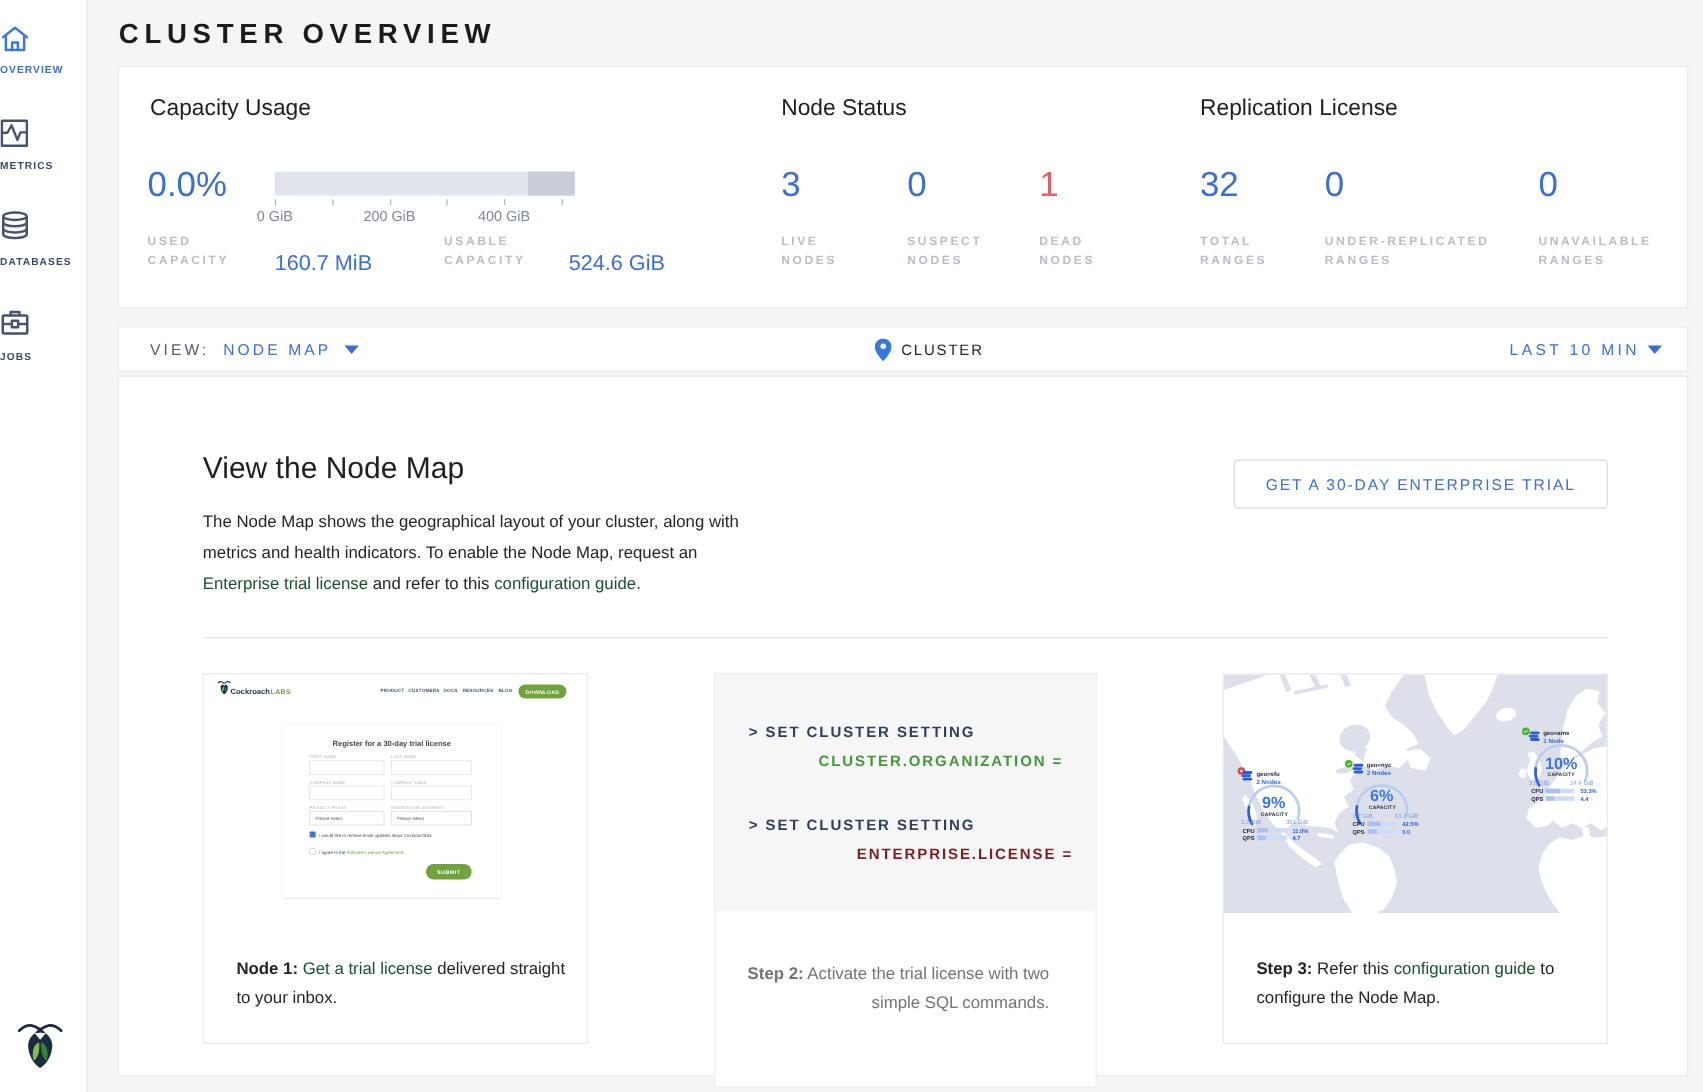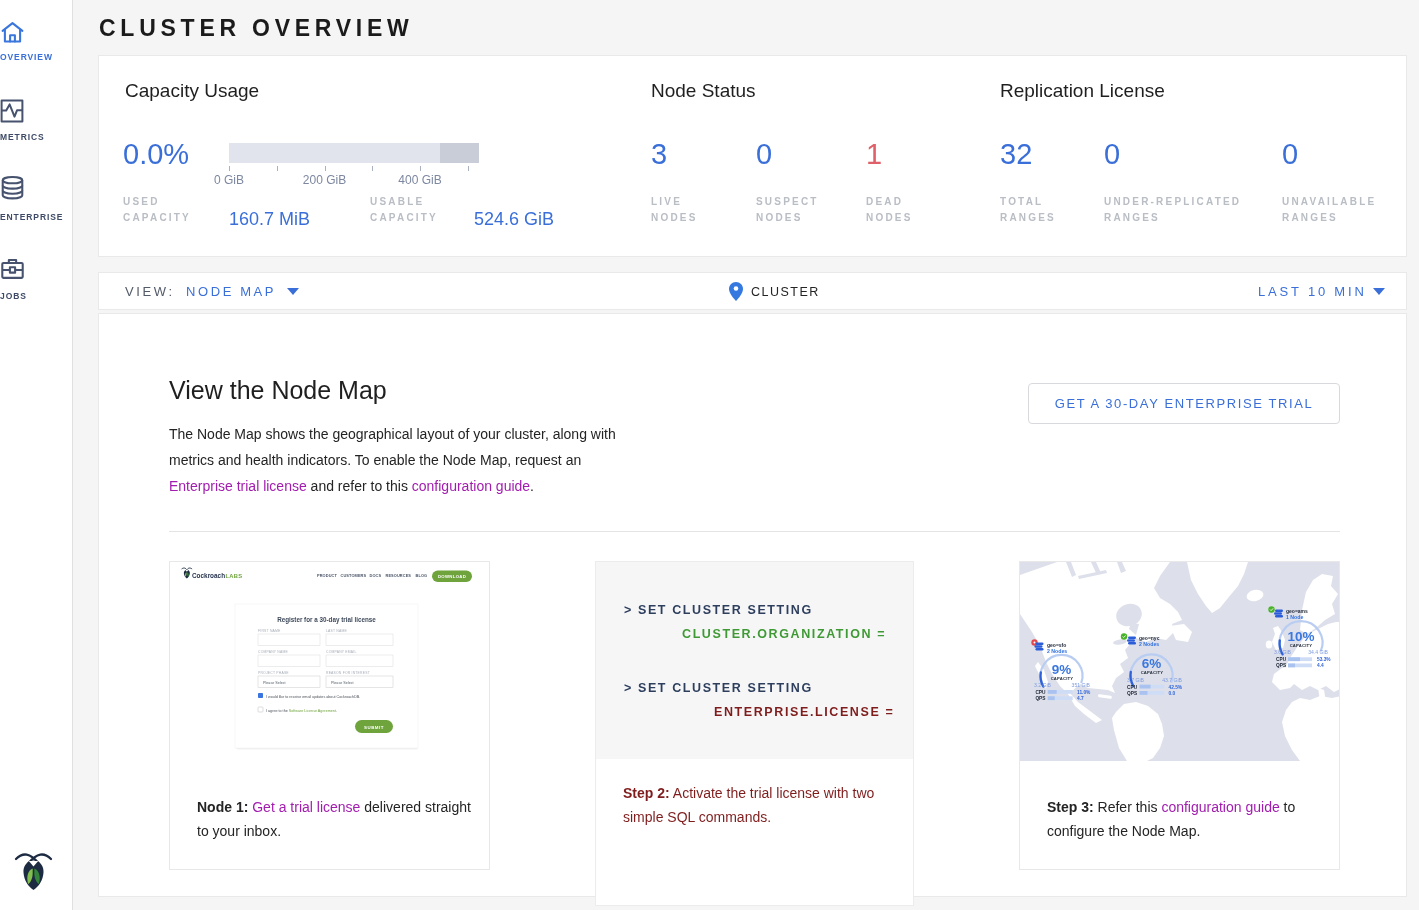--- a/index.html
+++ b/index.html
@@ -14,21 +14,21 @@
   #pagehead { position:absolute; left:99px; top:15px; font-size:23px; letter-spacing:4.75px; color:#1b1b1b; font-weight:700; }
   
   .card { position:absolute; background:#fff; border:1px solid #e9e9e9; }
   #summary { left:98px; top:55px; width:1309px; height:202px; }
   #viewbar { position:absolute; left:98px; top:272px; width:1309px; height:38px; background:#fff; border:1px solid #e9e9e9; }
   #panel  { position:absolute; left:98px; top:313px; width:1309px; height:584px; background:#fff; border:1px solid #e9e9e9; }
   .sectitle { position:absolute; top:24px; font-size:19px; color:#1f1f1f; font-weight:400; }
   .bignum { position:absolute; top:82px; font-size:29px; color:#3a6fd9; }
   .lbl { position:absolute; top:138px; font-size:10px; letter-spacing:2.2px; color:#b9bdc4; font-weight:bold; line-height:15.5px; }
   .capnum { position:absolute; font-size:18px; color:#3a6fd9; }
-  .blue { color:#a21caf; }
+  .blue { color:#14532d; }
 </style>
 </head>
 <body>
   <div id="sidebar">
     <div class="navitem navblue" style="top:20px;">
       <svg width="25" height="25" viewBox="0 0 24 24" fill="none" stroke="#3b76dd" stroke-width="2" stroke-linecap="round" stroke-linejoin="round">
         <path d="M2.5 10.5 L12 3 L21.5 10.5"></path>
         <path d="M4.7 9.2 V20.7 H19.3 V9.2"></path>
         <path d="M9.7 20.7 V14.7 H14.3 V20.7"></path>
       </svg>
@@ -41,21 +41,21 @@
       </svg>
       <div class="navlabel" style="margin-top:5px;">METRICS</div>
     </div>
     <div class="navitem" style="top:175px;">
       <svg width="25" height="26" viewBox="0 0 24 25" fill="none" stroke="#47536e" stroke-width="2">
         <ellipse cx="12" cy="5" rx="9.4" ry="3"></ellipse>
         <path d="M2.6 5 V19.5 c0 1.7 4.3 3 9.4 3 s9.4-1.3 9.4-3 V5"></path>
         <path d="M2.6 10.1 c0 1.7 4.3 3 9.4 3 s9.4-1.3 9.4-3"></path>
         <path d="M2.6 15 c0 1.7 4.3 3 9.4 3 s9.4-1.3 9.4-3"></path>
       </svg>
-      <div class="navlabel">ENTERPRISE</div>
+      <div class="navlabel">DATABASES</div>
     </div>
     <div class="navitem" style="top:257px;">
       <svg width="25" height="24" viewBox="0 0 24 23" fill="none" stroke="#47536e" stroke-width="2" stroke-linejoin="round">
         <rect x="2.2" y="5.7" width="19.6" height="14.3" rx="1"></rect>
         <path d="M8.5 5.7 V2.8 h7 v2.9"></path>
         <path d="M2.2 12.4 h7.3 M14.5 12.4 h7.3"></path>
         <rect x="9.5" y="9.8" width="5" height="5.2"></rect>
       </svg>
       <div class="navlabel" style="margin-top:6px;">JOBS</div>
     </div>
@@ -189,21 +189,21 @@
       </svg>
       <div class="abs" style="left:27px; top:233px; font-size:14px; line-height:24px; color:#242424;"><b>Node 1:</b> <span class="blue">Get a trial license</span> delivered straight<br>to your inbox.</div>
     </div>
     <div class="abs" id="step2" style="left:496px; top:247px; width:319px; height:345px; border:1px solid #ececec; background:#fff;">
       <div class="abs" style="left:0; top:0; width:100%; height:197px; background:#f6f6f7;">
         <div class="abs" style="left:28px; top:41px; font-size:12.5px; font-weight:bold; letter-spacing:1.6px; color:#2e3f5e;">&gt; SET CLUSTER SETTING</div>
         <div class="abs" style="left:86px; top:65px; font-size:12.5px; font-weight:bold; letter-spacing:1.6px; color:#3f9a35;">CLUSTER.ORGANIZATION =</div>
         <div class="abs" style="left:28px; top:119px; font-size:12.5px; font-weight:bold; letter-spacing:1.6px; color:#2e3f5e;">&gt; SET CLUSTER SETTING</div>
         <div class="abs" style="left:86px; top:143px; font-size:12.5px; font-weight:bold; letter-spacing:1.6px; color:#7f1d1d;padding-left:32px;">ENTERPRISE.LICENSE =</div>
       </div>
-      <div class="abs" style="left:27px; top:219px; font-size:14px; line-height:24px; color:#7f1d1d;"><b>Step 2:</b> Activate the trial license with two<br>simple SQL commands.</div>
+      <div class="abs" style="left:27px; top:237px; font-size:14px; line-height:24px; color:#737373;text-align:right;"><b>Step 2:</b> Activate the trial license with two<br>simple SQL commands.</div>
     </div>
     <div class="abs" id="step3" style="left:920px; top:247px; width:321px; height:309px; border:1px solid #e8e8e8; background:#fff;">
       <svg class="abs" style="left:0; top:0;" width="319" height="199" viewBox="0 0 319 199">
         <rect x="0" y="0" width="319" height="199" fill="#dde0ea"></rect>
         <g fill="#ffffff">
           <polygon points="37,0 150,0 140,14 134,26 140,36 150,42 158,50 162,58 152,62 154,70 146,78 136,76 126,80 116,76 110,82 105,88 108,96 100,102 104,110 96,116 92,124 95,131 88,128 78,127 68,126 60,122 50,131 58,140 66,146 74,152 82,158 76,161 64,152 55,144 48,132 40,124 32,112 26,100 20,84 12,70 4,58 0,52 0,13"></polygon>
           <polygon points="150,64 164,62 172,70 168,80 156,78"></polygon>
           <polygon points="18,100 24,108 28,120 26,127 20,114 15,104"></polygon>
           <rect x="78" y="133" width="14" height="3" rx="1.5" transform="rotate(8 85 134)"></rect>
           <polygon points="96,150 104,142 116,140 128,144 138,152 142,162 144,174 140,186 133,196 127,199 107,199 99,186 94,168 92,156"></polygon>

